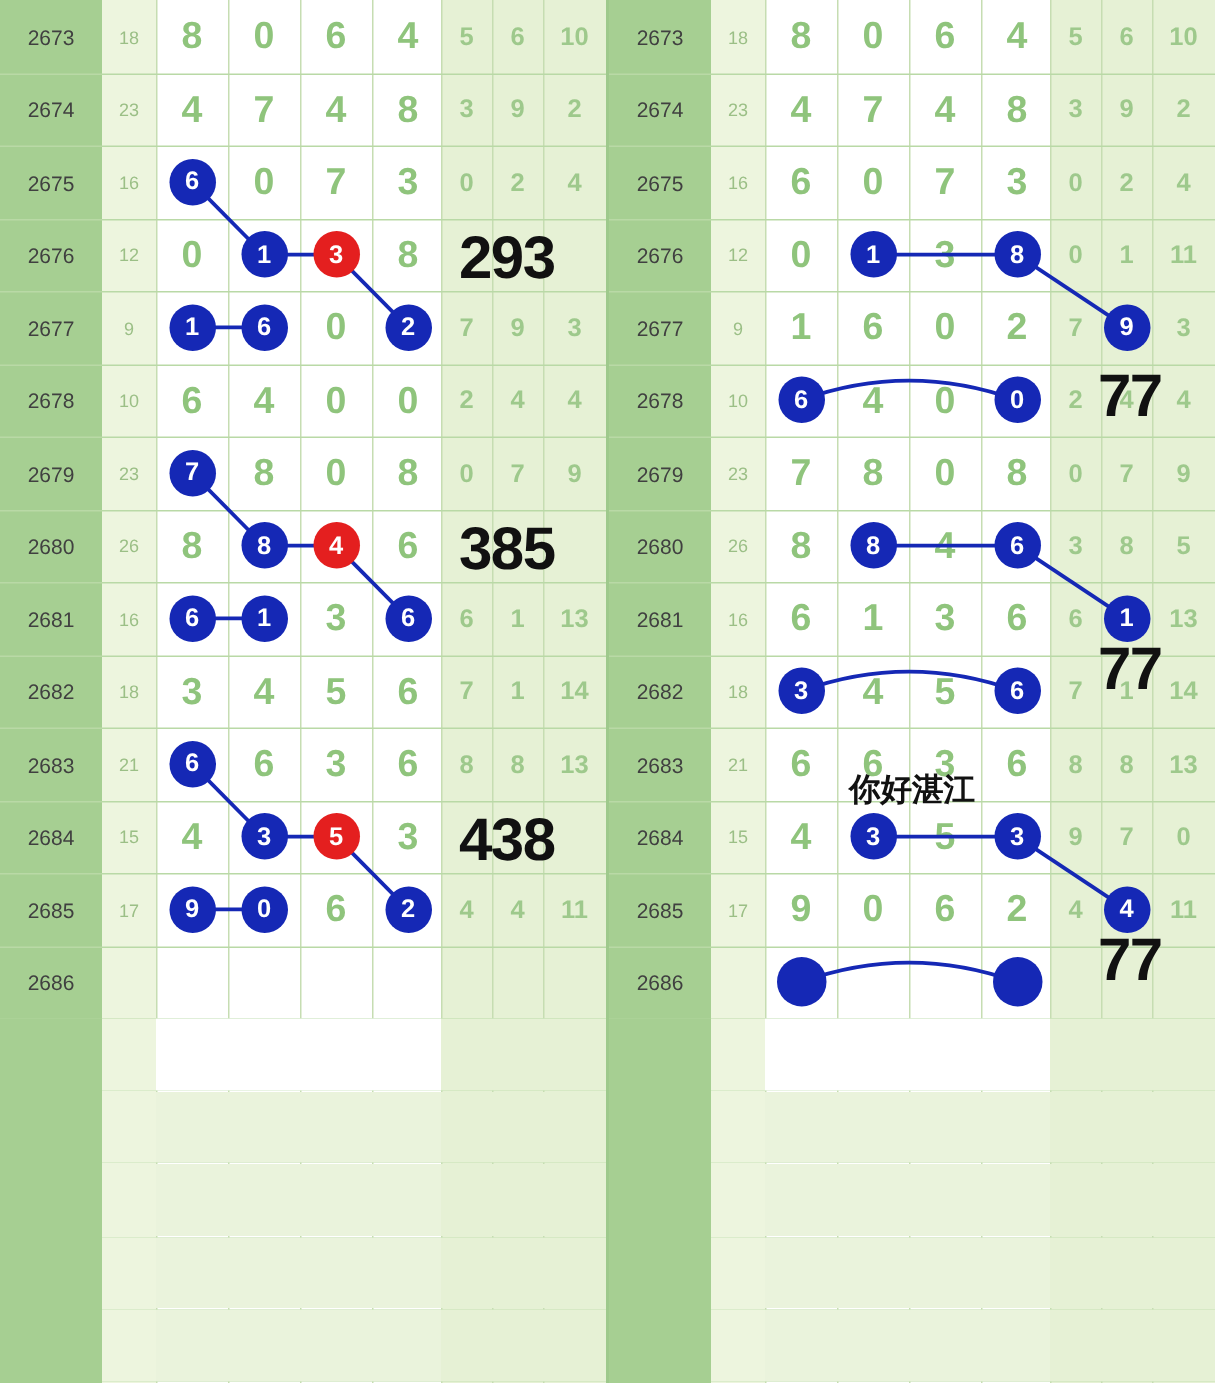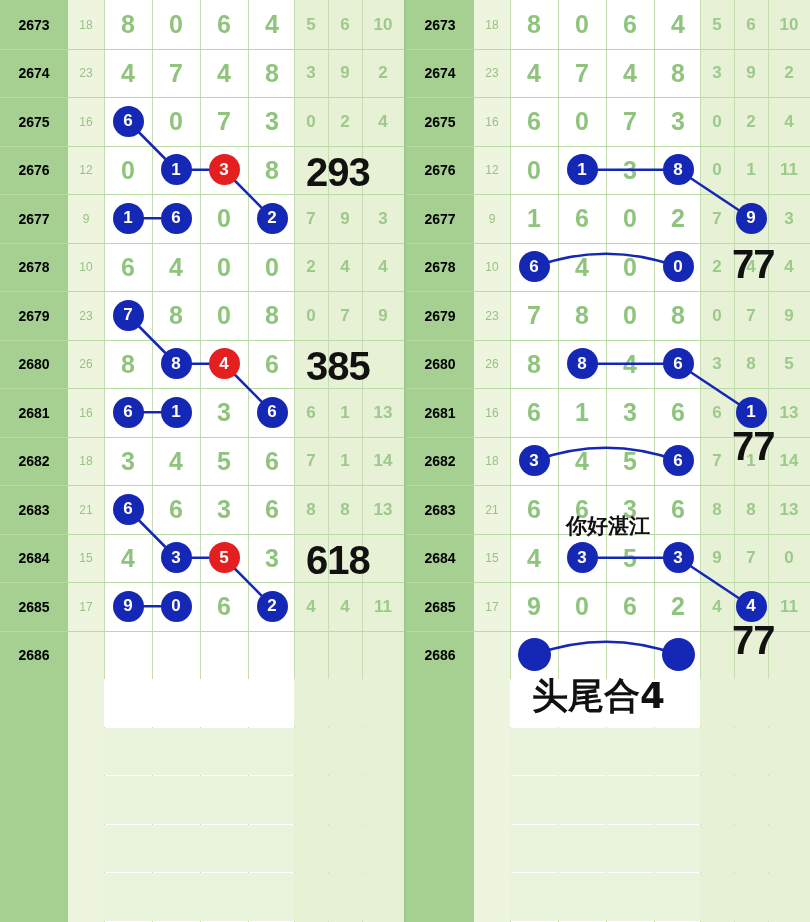--- a/index.html
+++ b/index.html
@@ -15,21 +15,21 @@
   .col-sm{position:absolute;left:68px;top:0;width:36px;height:922px;background:#edf5de;}
   .col-main{position:absolute;left:104px;top:0;width:190px;height:922px;background:#fff;}
   .col-tail{position:absolute;left:294px;top:0;width:110px;height:922px;background:#e6f1d5;}
 
   
   .rowline{position:absolute;left:0;width:404px;height:1px;background:#b9d9a6;}
   .vline{position:absolute;top:0;height:922px;width:1px;background:#c6ddb2;}
 
   .row{position:absolute;left:0;width:404px;height:49px;}
   .rid{position:absolute;left:0;top:0;width:68px;height:49px;display:flex;align-items:center;justify-content:center;
-       font-size:14px;font-weight:bold;color:#000000;}
+       font-size:14px;font-weight:normal;color:#404040;}
   .rsm{position:absolute;left:68px;top:0;width:36px;height:49px;display:flex;align-items:center;justify-content:center;
        font-size:12px;color:#9bbf86;}
   .cell{position:absolute;top:0;height:49px;width:48px;display:flex;align-items:center;justify-content:center;
        font-size:25px;font-weight:bold;color:#8fc47c;}
   .cell.m0{left:104px;} .cell.m1{left:152px;} .cell.m2{left:200px;} .cell.m3{left:248px;}
   .tcell{position:absolute;top:0;height:49px;display:flex;align-items:center;justify-content:center;
        font-size:17px;font-weight:bold;color:#9ec98c;}
   .tcell.t0{left:294px;width:34px;} .tcell.t1{left:328px;width:34px;} .tcell.t2{left:362px;width:42px;}
 
   
@@ -280,21 +280,21 @@
       <div class="mark blue" style="left: 160.5px; top: 396.75px;">1</div>
       <div class="mark blue" style="left: 256.5px; top: 396.75px;">6</div>
       <div class="mark blue" style="left: 112.5px; top: 493.75px;">6</div>
       <div class="mark blue" style="left: 160.5px; top: 542.25px;">3</div>
       <div class="mark red" style="left: 208.5px; top: 542.25px;">5</div>
       <div class="mark blue" style="left: 112.5px; top: 590.75px;">9</div>
       <div class="mark blue" style="left: 160.5px; top: 590.75px;">0</div>
       <div class="mark blue" style="left: 256.5px; top: 590.75px;">2</div>
       <div class="bignum" style="left: 306px; top: 150px;">293</div>
       <div class="bignum" style="left: 306px; top: 344px;">385</div>
-      <div class="bignum" style="left: 306px; top: 538px;">618</div>
+      <div class="bignum" style="left: 306px; top: 538px;">438</div>
     </div>
   <div class="panel right" id="panel-right">
       <div class="panel-bg"></div>
       <div class="col-id"></div>
       <div class="col-sm"></div>
       <div class="col-main"></div>
       <div class="col-tail"></div>
       <div class="vline" style="left: 104px;"></div>
       <div class="vline" style="left: 152px;"></div>
       <div class="vline" style="left: 200px;"></div>
@@ -513,16 +513,15 @@
       <div class="mark blue" style="left: 256.5px; top: 445.25px;">6</div>
       <div class="mark blue" style="left: 160.5px; top: 542.25px;">3</div>
       <div class="mark blue" style="left: 256.5px; top: 542.25px;">3</div>
       <div class="mark blue" style="left: 329.5px; top: 590.75px;">4</div>
       <div class="mark blue plain" style="left: 111.5px; top: 638.25px;"></div>
       <div class="mark blue plain" style="left: 255.5px; top: 638.25px;"></div>
       <div class="bignum" style="left: 326px; top: 242px;">77</div>
       <div class="bignum" style="left: 326px; top: 424px;">77</div>
       <div class="bignum" style="left: 326px; top: 618px;">77</div>
       <div class="cjk" style="left: 160px; top: 512px; font-size: 21px;">你好湛江</div>
-      <div class="cjk" style="left: 126px; top: 672px; font-size: 36px;">头尾合4</div>
     </div>
 
 </div>
 
 </body></html>

